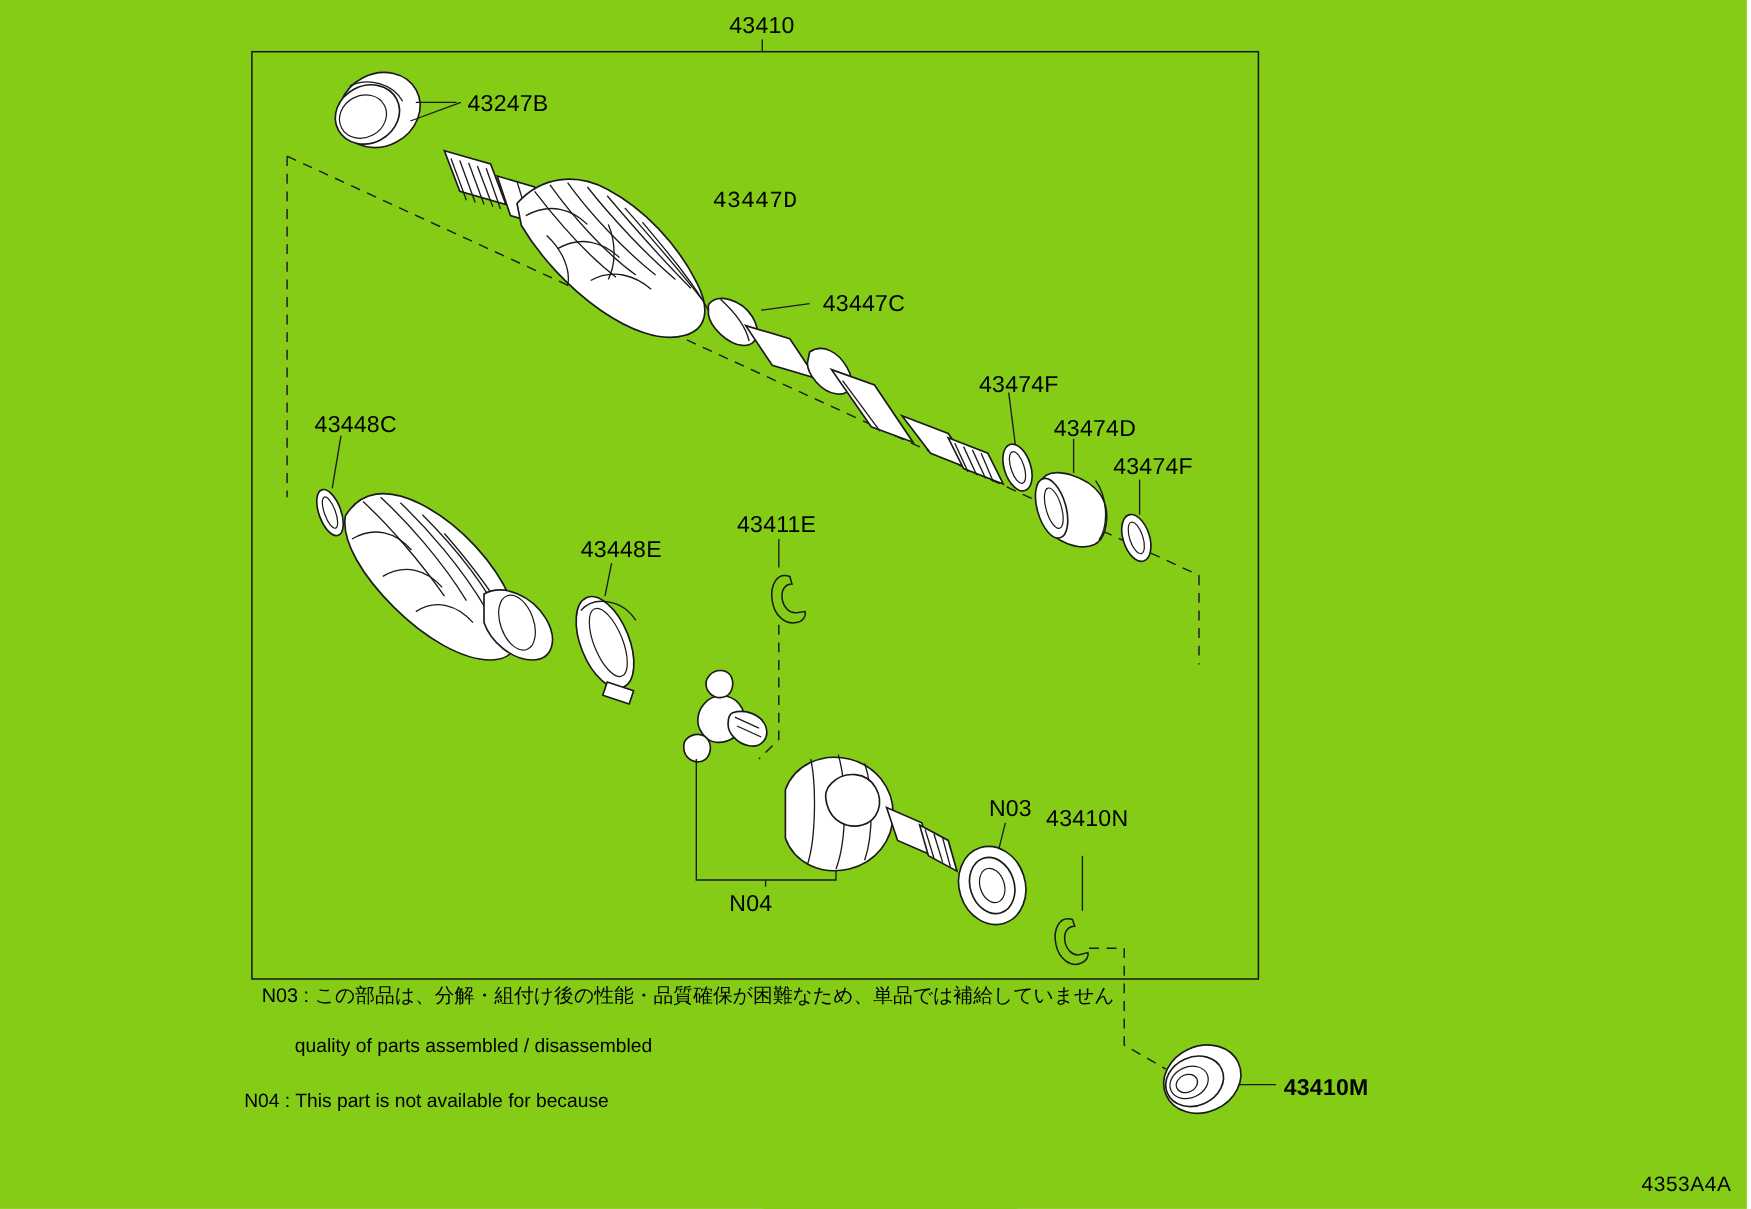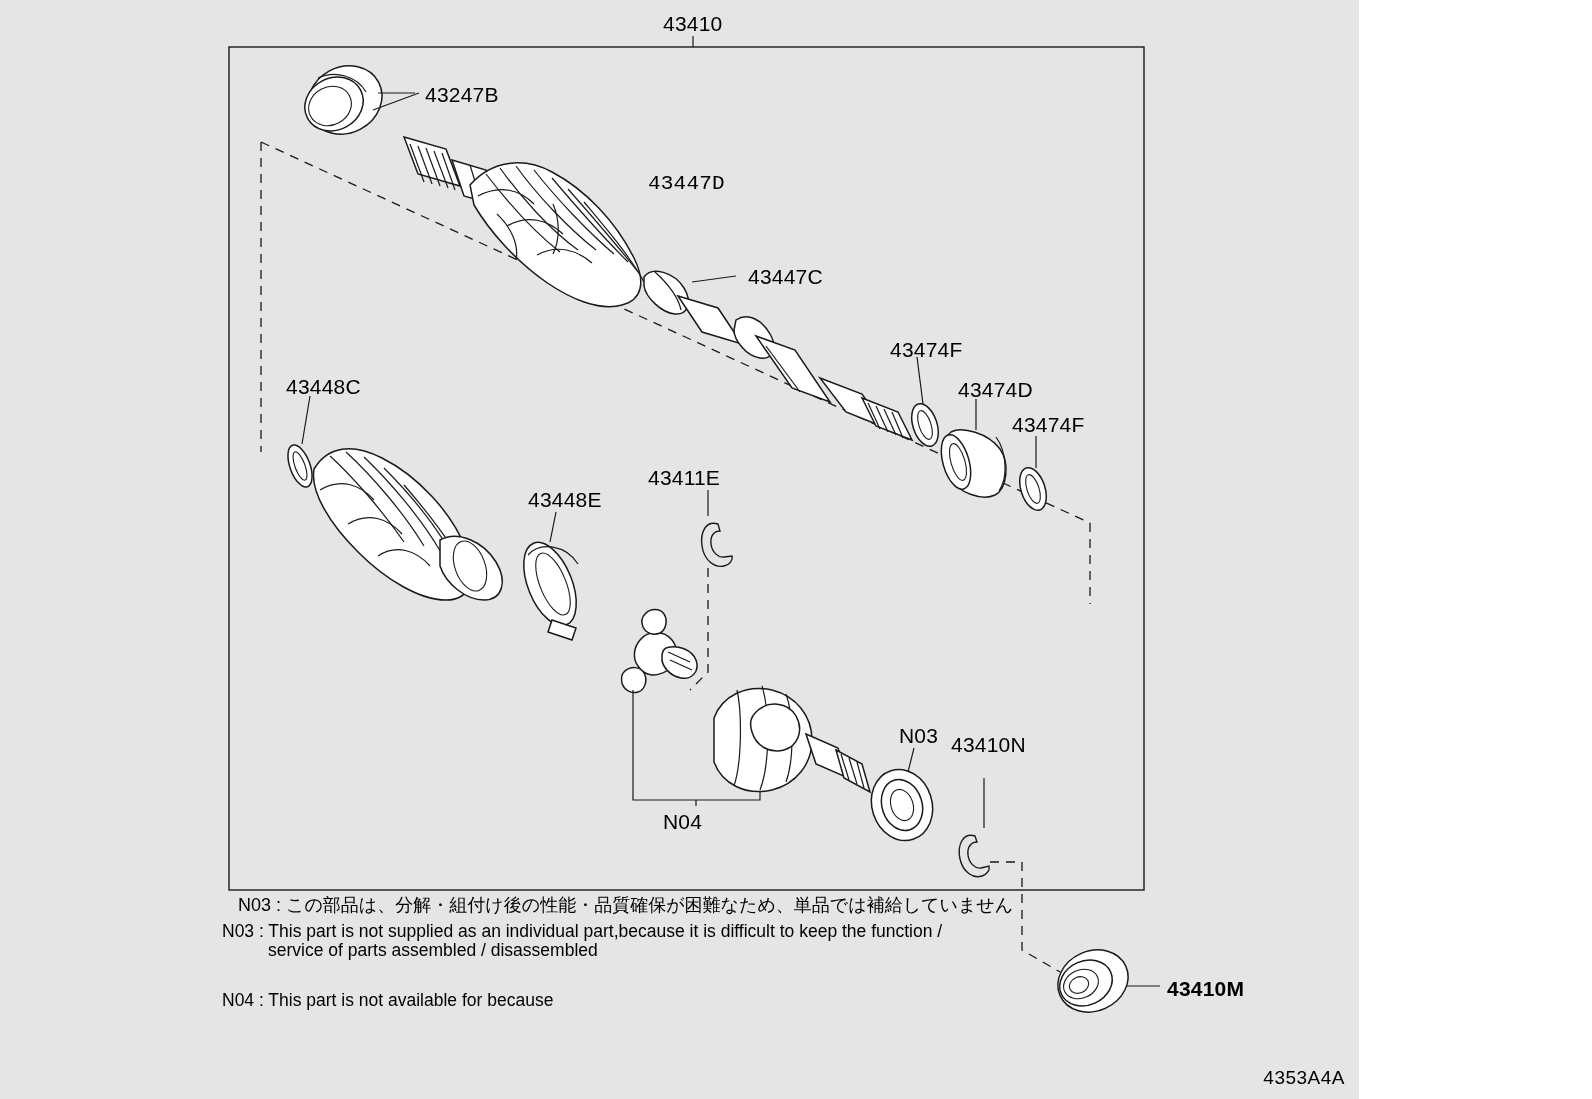--- a/index.html
+++ b/index.html
@@ -2,23 +2,23 @@
 <html><head>
 <meta charset="utf-8">
 <style>
   html, body {
     margin: 0;
     padding: 0;
     background: #ffffff;
   }
   #root {
     position: relative;
-    width: 1359px;
+    width: 1588px;
     height: 1099px;
-    background: #e5e5e5;
+    background: #84cc16;
     font-family: "Liberation Sans", sans-serif;
     overflow: hidden;
   }
   .lbl {
     position: absolute;
     font-family: "Liberation Sans", sans-serif;
     font-size: 21px;
     color: #000000;
     white-space: nowrap;
     letter-spacing: 0.2px;
@@ -60,29 +60,28 @@
   <div class="lbl" style="left:663px; top:12px;">43410</div>
 
   <div class="lbl" style="left:425px; top:83px;">43247B</div>
   <div class="lbl" style="left:648px; top:172px;font-family:Liberation Mono, monospace;">43447D</div>
   <div class="lbl" style="left:748px; top:265px;">43447C</div>
   <div class="lbl" style="left:890px; top:338px;">43474F</div>
   <div class="lbl" style="left:958px; top:378px;">43474D</div>
   <div class="lbl" style="left:1012px; top:413px;">43474F</div>
   <div class="lbl" style="left:286px; top:375px;text-align:right;">43448C</div>
   <div class="lbl" style="left:528px; top:488px;">43448E</div>
-  <div class="lbl" style="left:648px; top:466px;">43411E</div>
+  <div class="lbl" style="left:670px; top:466px;">43411E</div>
   <div class="lbl" style="left:899px; top:724px;">N03</div>
   <div class="lbl" style="left:951px; top:733px;">43410N</div>
   <div class="lbl" style="left:663px; top:810px;">N04</div>
   <div class="lbl bold" style="left:1167px; top:977px;">43410M</div>
 
   <div class="note jp" style="left:222px; top:893px;margin-left:16px;">N03 : この部品は、分解・組付け後の性能・品質確保が困難なため、単品では補給していません</div>
-  <div class="note" style="left:222px; top:921px;">N03 :  This part is not supplied as an individual part,because it is difficult to keep the function /</div>
-  <div class="note" style="left:268px; top:940px;">service of parts assembled / disassembled</div>
+  <div class="note" style="left:268px; top:940px;">quality of parts assembled / disassembled</div>
   <div class="note" style="left:222px; top:990px;">N04 :  This part is not available for because</div>
 
   <div class="code">4353A4A</div>
 
   <svg class="overlay" viewBox="0 0 1592 1099">
 
     <rect class="nofill" x="229" y="47" width="915" height="843"></rect>
 
     <line class="ln-thin" x1="693" y1="36" x2="693" y2="47"></line>
 

